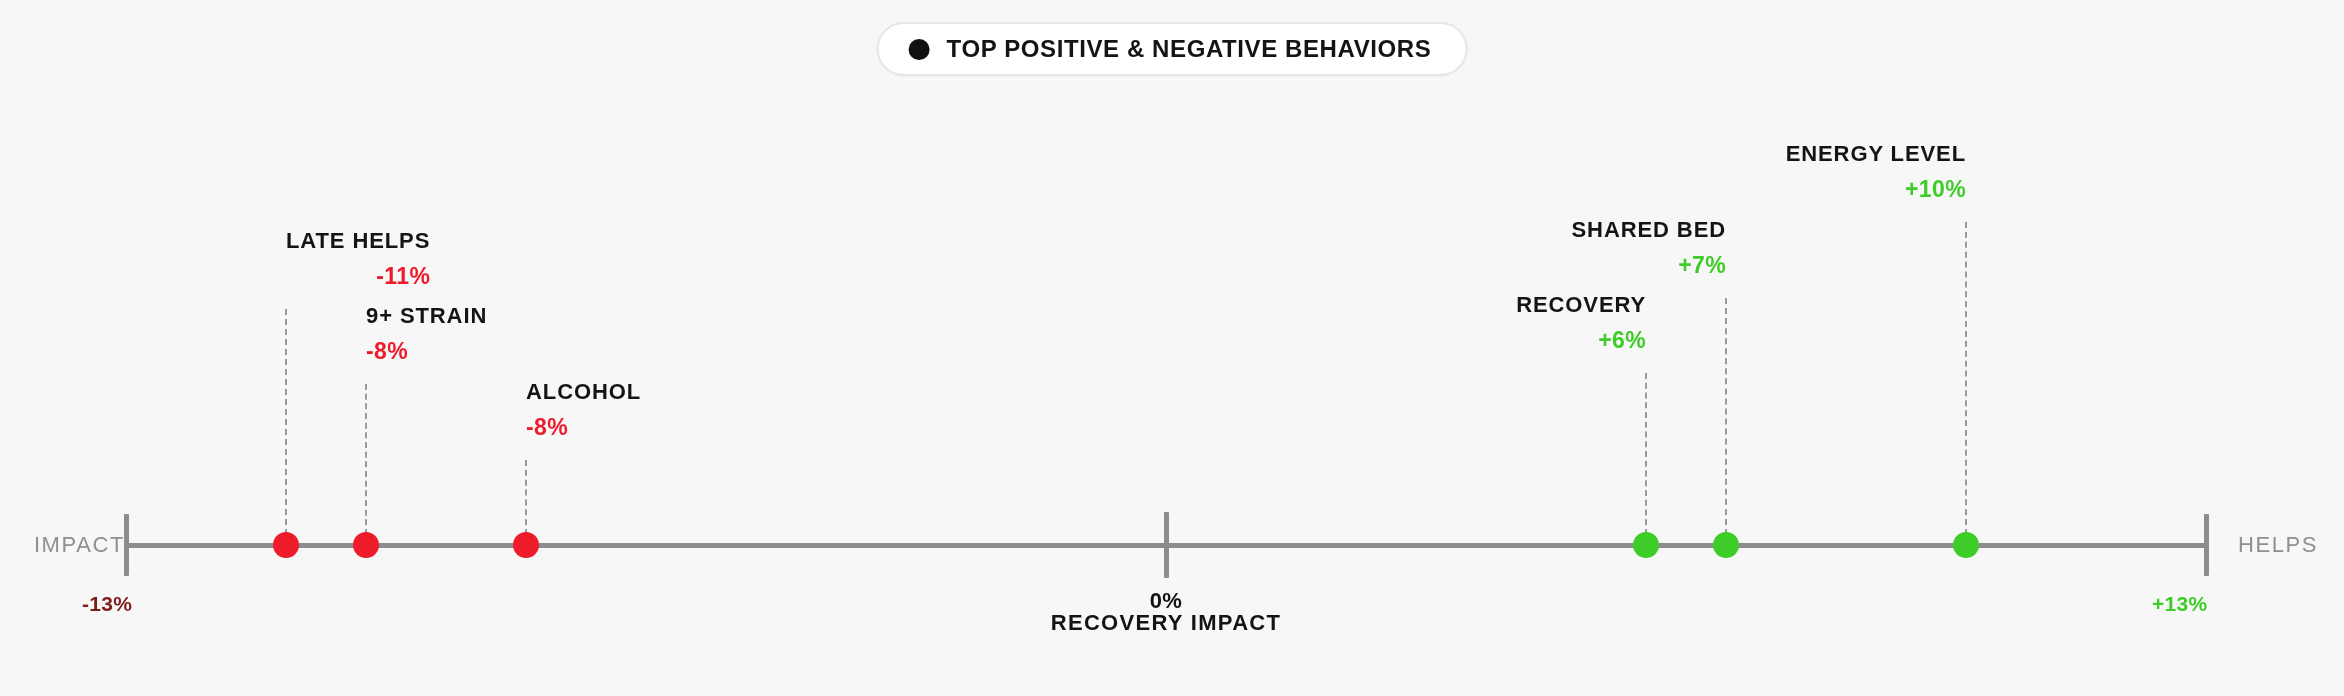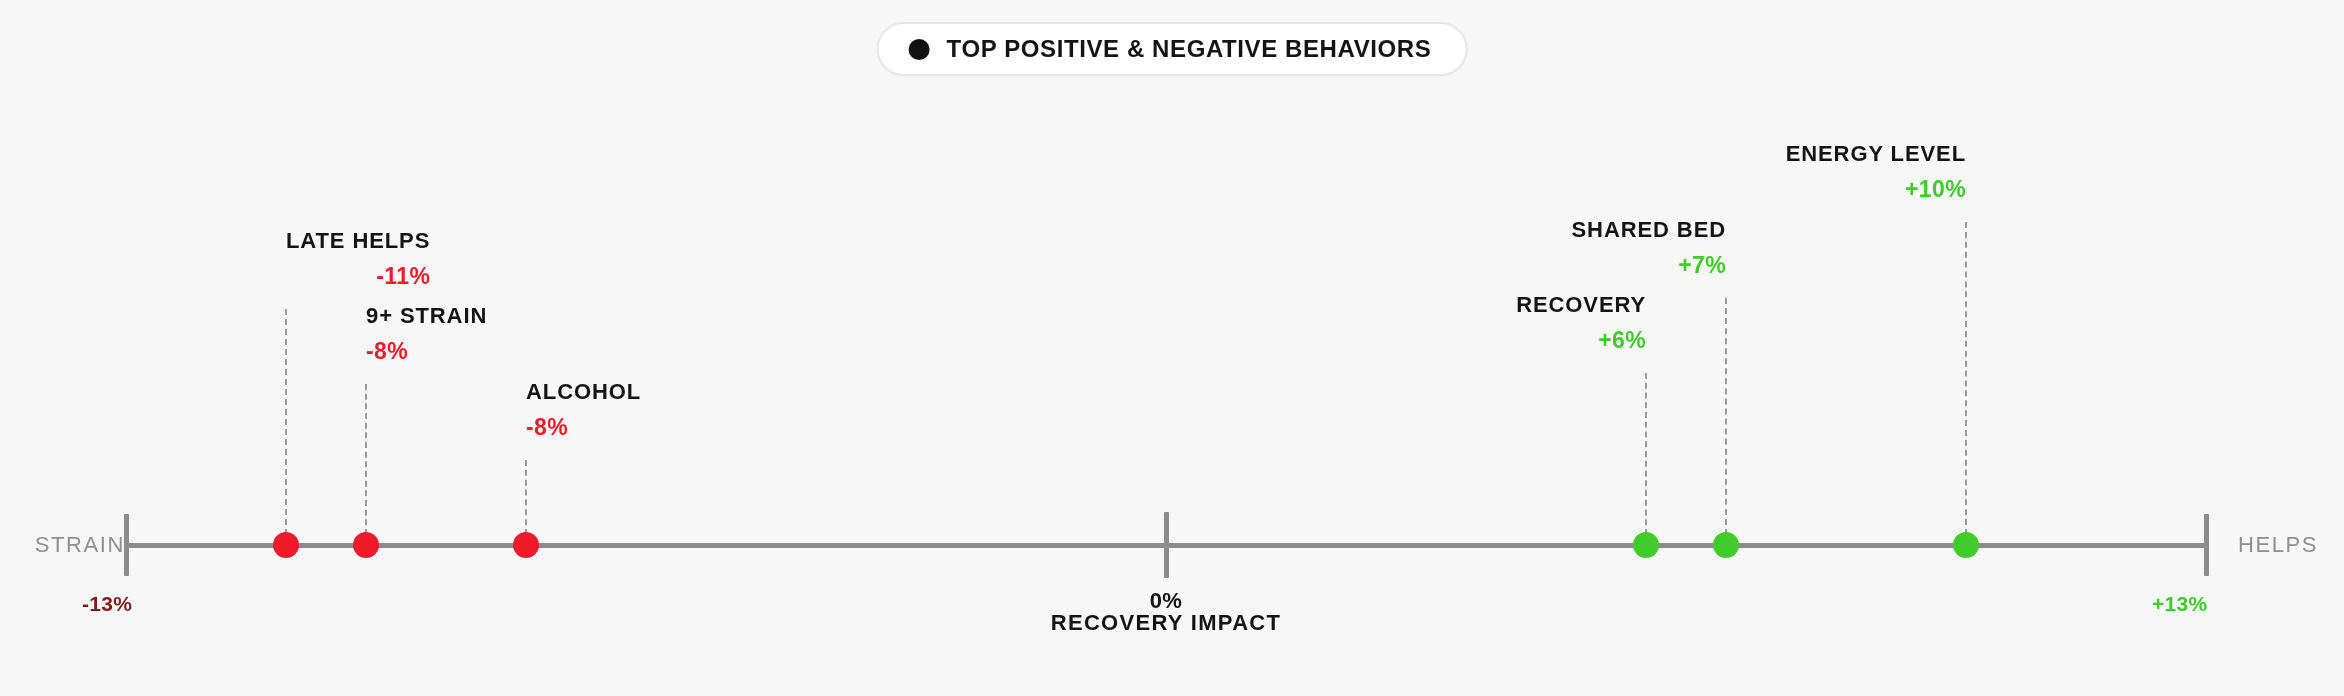--- a/index.html
+++ b/index.html
@@ -163,21 +163,21 @@
   <div class="header-pill">
     <span class="header-dot"></span>
     <span class="header-title">TOP POSITIVE &amp; NEGATIVE BEHAVIORS</span>
   </div>
 
   <div class="axis-line" style="left: 126px; width: 2080px; top: 543px;"></div>
   <div class="axis-cap" id="cap-left" style="left: 124px; top: 514px; height: 62px;"></div>
   <div class="axis-cap" id="cap-right" style="left: 2204px; top: 514px; height: 62px;"></div>
   <div class="axis-cap center" id="cap-zero" style="left: 1164px; top: 512px; height: 66px;"></div>
 
-  <div class="edge-label left">STRAIN</div>
+  <div class="edge-label left">IMPACT</div>
   <div class="edge-label right">HELPS</div>
 
   <div class="end-value" id="min-value" style="left: 82px; color: #7f1d1d;">-13%</div>
   <div class="end-value" id="max-value" style="left: 2152px; color: rgb(62, 204, 40);">+13%</div>
 
   <div class="center-group" id="center-group" style="left: 1166px;">
     <div class="center-zero">0%</div>
     <div class="center-caption">RECOVERY IMPACT</div>
   </div>
 

